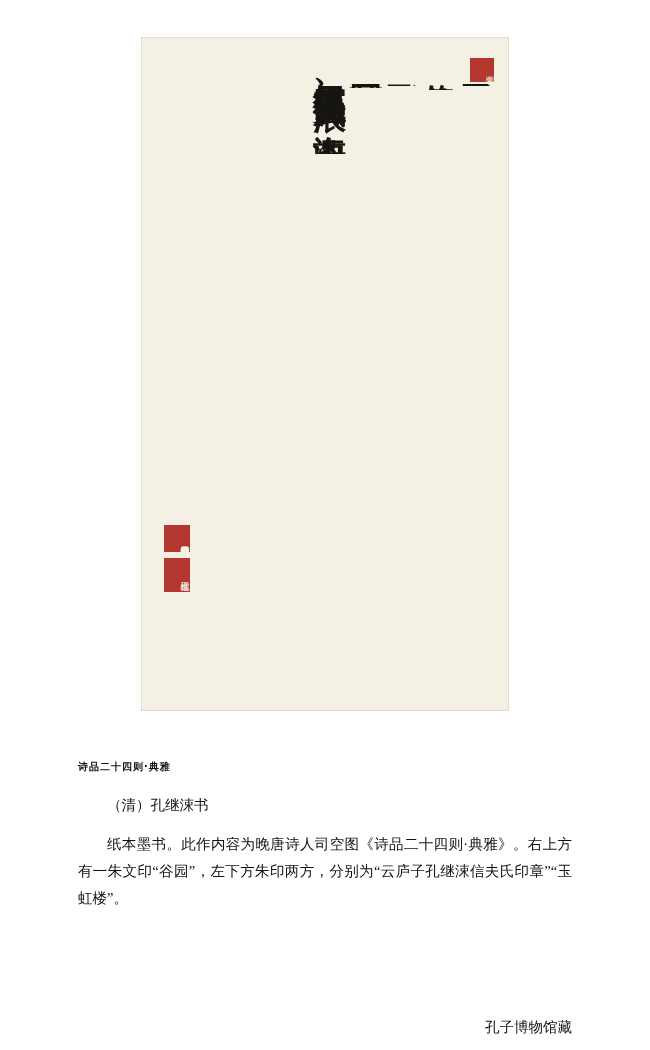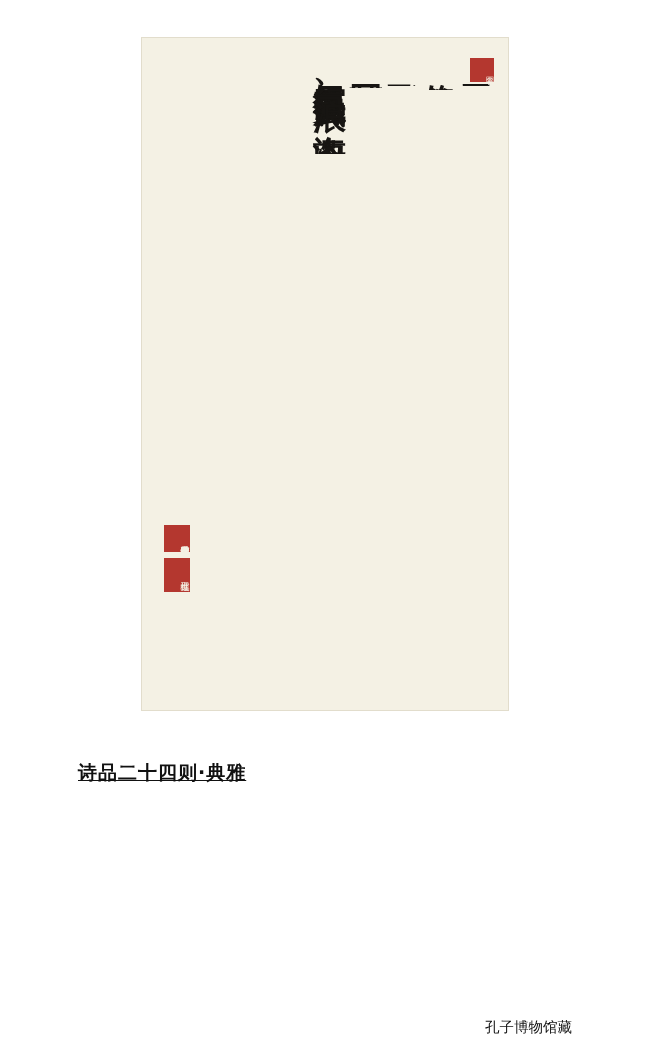--- a/index.html
+++ b/index.html
@@ -122,25 +122,24 @@
   
   .caption {
     position: absolute;
     left: 78px;
     top: 760px;
     width: 494px;
   }
   .cap-title {
     font-family: "DejaVu Sans", "Liberation Sans", sans-serif;
     font-weight: bold;
-    font-size: 19px;
+    font-size: 10px;
     letter-spacing: 1px;
     color: #111;
     margin: 0 0 22px 0;
-    text-decoration: underline;
   }
   .cap-author {
     font-size: 14.5px;
     margin: 0 0 16px 0;
     text-indent: 2em;
     color: #111;
   }
   .cap-p {
     font-size: 14.5px;
     line-height: 1.85;
@@ -177,16 +176,18 @@
         <div class="col c-sig2">綰月世老先生正</div>
       </div>
     </div>
     <div class="seal top-right">谷園</div>
     <div class="seal low-1">云廬子孔繼涑信夫氏印章</div>
     <div class="seal low-2">玉虹樓</div>
   </div>
 
   <div class="caption">
     <div class="cap-title">诗品二十四则·典雅</div>
+    <div class="cap-author">（清）孔继涑书</div>
+    <div class="cap-p">纸本墨书。此作内容为晚唐诗人司空图《诗品二十四则·典雅》。右上方有一朱文印“谷园”，左下方朱印两方，分别为“云庐子孔继涑信夫氏印章”“玉虹楼”。</div>
     <div class="cap-credit">孔子博物馆藏</div>
   </div>
 
 </div>
 
 </body></html>

